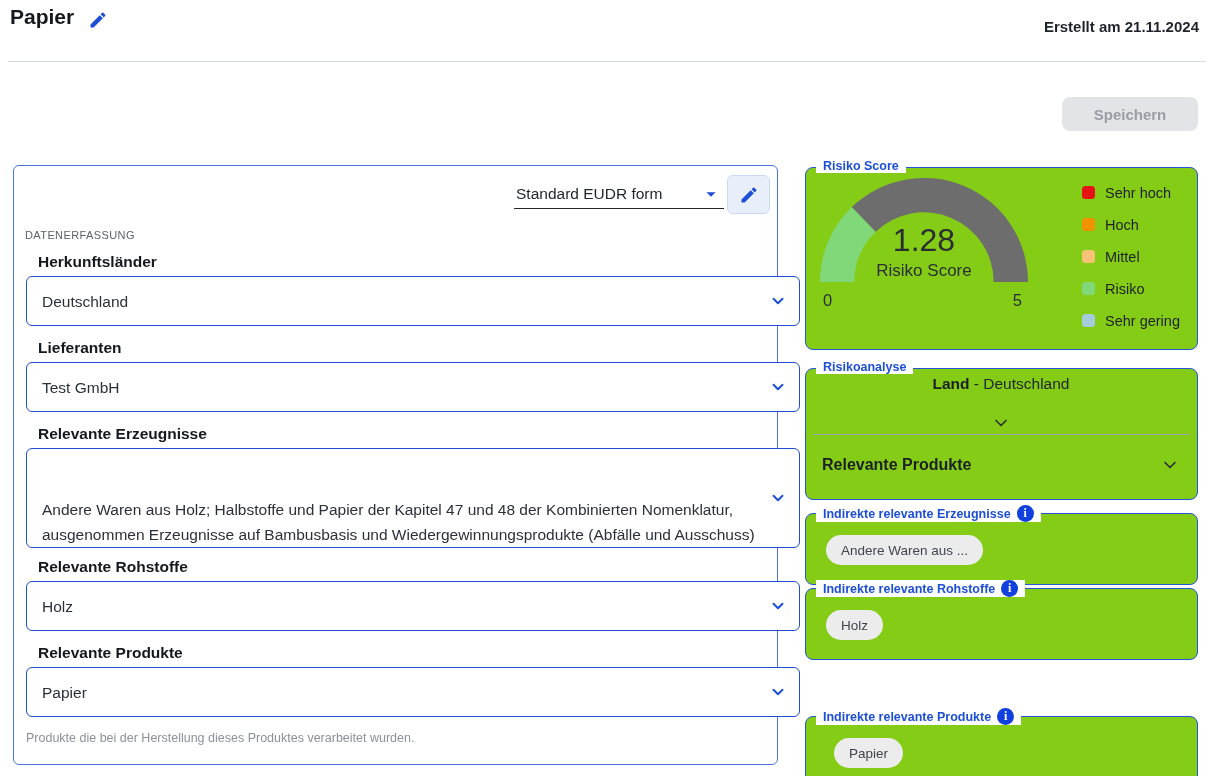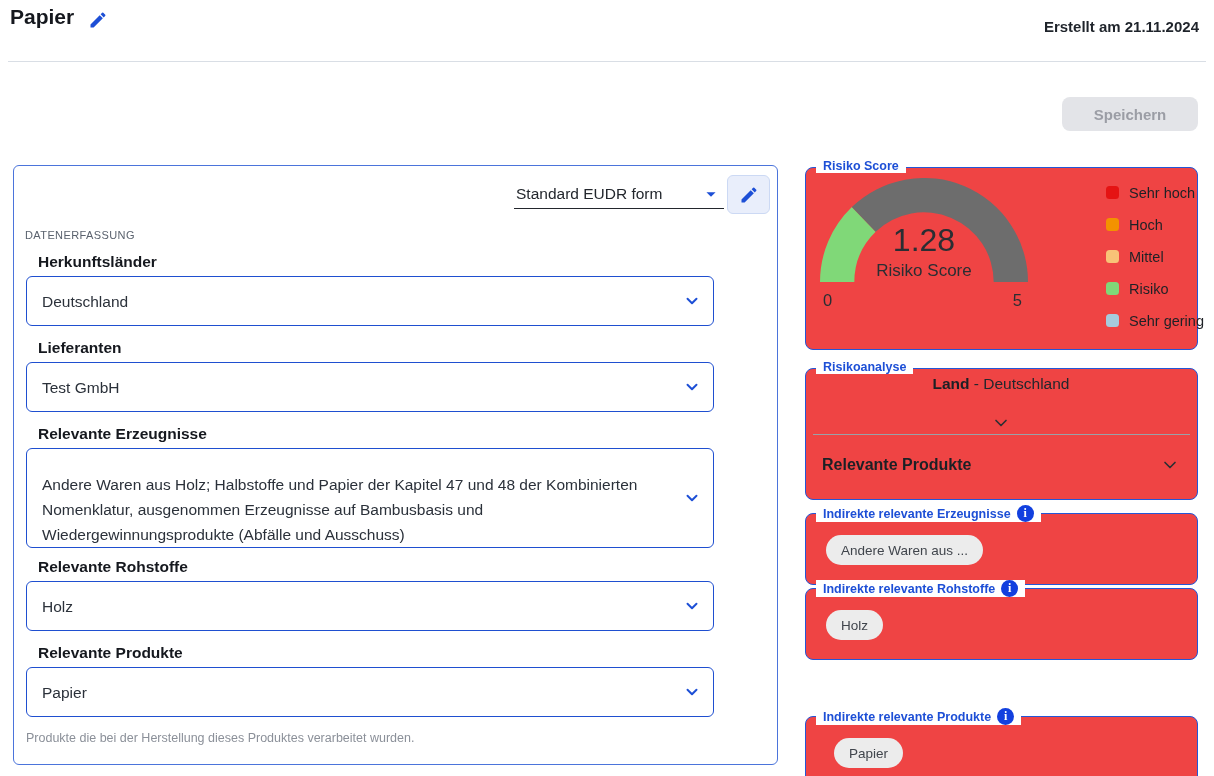--- a/index.html
+++ b/index.html
@@ -13,41 +13,41 @@
   .created { position:absolute; right:15px; top:18px; font-size:15px; font-weight:700; color:#1f242b; }
   .header-divider { position:absolute; left:8px; right:8px; top:61px; height:1px; background:#d9dee5; }
   .save-btn { position:absolute; right:16px; top:97px; width:136px; height:34px; background:#e3e4e8; color:#9b9da5; border:none; border-radius:8px; font-size:15px; font-weight:600; font-family:inherit; }
 
   
   .form-panel { position:absolute; left:13px; top:165px; width:765px; height:600px; border:1px solid #4b74db; border-radius:6px; background:#fff; }
   .tpl-select { position:absolute; left:500px; top:13px; width:210px; height:30px; border-bottom:1.5px solid #23272d; display:flex; align-items:center; justify-content:space-between; padding:0 2px; font-size:15.5px; color:#23272d; cursor:pointer; }
   .edit-btn { position:absolute; left:713px; top:9px; width:43px; height:39px; background:#e9eefb; border:1px solid #ccd9f4; border-radius:6px; display:flex; align-items:center; justify-content:center; cursor:pointer; }
   .section-label { position:absolute; left:11px; top:63px; font-size:11px; letter-spacing:.4px; color:#5a626e; }
   .lbl { position:absolute; left:24px; font-size:15.5px; font-weight:700; color:#15181e; }
-  .field-box { position:absolute; left:12px; width:688px; height:50px; border:1.5px solid #1f4fd0; border-radius:6px; display:flex; align-items:center; cursor:pointer; background:#fff; }
+  .field-box { position:absolute; left:12px; width:774px; height:50px; border:1.5px solid #1f4fd0; border-radius:6px; display:flex; align-items:center; cursor:pointer; background:#fff; }
   .field-box .val { padding:0 44px 0 15px; font-size:15.5px; color:#2b313a; line-height:25px; }
   .field-box.tall { height:100px; align-items:flex-end; }
   .field-box.tall .val { padding-top:11px; }
   .field-chevron { position:absolute; right:12px; top:50%; transform:translateY(-50%); display:flex; }
   .helper { position:absolute; left:12px; top:565px; font-size:12.5px; color:#8b9099; }
 
   
-  .fs { position:absolute; left:805px; width:393px; border:1px solid #2456d6; border-radius:8px; background:#ef4444; }
+  .fs { position:absolute; left:805px; width:393px; border:1px solid #2456d6; border-radius:8px; background:#84cc16; }
   .fs-legend { position:absolute; top:-9px; left:10px; background:#fff; padding:0 7px; display:inline-flex; align-items:center; gap:6px; font-size:12.5px; font-weight:700; color:#1d4fd6; white-space:nowrap; }
   .info-icon { width:17px; height:17px; border-radius:50%; background:#1240df; color:#fff; font-family:"Liberation Serif", serif; font-weight:700; font-size:12px; display:flex; align-items:center; justify-content:center; cursor:pointer; }
 
   
   #fs-score { top:167px; height:183px; }
   .gauge-svg { position:absolute; left:14px; top:10px; }
   .gauge-text { position:absolute; left:14px; top:55px; width:208px; text-align:center; color:#2a2e33; }
   .gauge-value { font-size:32px; line-height:34px; }
   .gauge-caption { font-size:17px; margin-top:4px; }
   .gauge-ticks { position:absolute; left:14px; top:123px; width:208px; display:flex; justify-content:space-between; padding:0 6px 0 3px; font-size:16.5px; color:#2a2e33; }
   .score-legend { position:absolute; left:276px; top:15px; display:flex; flex-direction:column; gap:13px; }
-  .legend-row { display:flex; align-items:center; gap:10px; height:19px;margin-left:24px; }
+  .legend-row { display:flex; align-items:center; gap:10px; height:19px; }
   .legend-marker { width:13px; height:13px; border-radius:3.5px; flex:0 0 auto; }
   .legend-label { font-size:14.5px; color:#1e2126; white-space:nowrap; }
 
   
   #fs-analysis { top:368px; height:132px; }
   .acc-row { position:absolute; left:0; width:100%; height:58px; display:flex; align-items:center; justify-content:space-between; padding:0 17px 0 16px; cursor:pointer; }
   .acc-row.r1 { top:6px;flex-direction:column; }
   .acc-row.r2 { top:67px; }
   .acc-divider { position:absolute; left:7px; right:7px; top:65px; height:1px; background:#9aa1a8; }
   .acc-main { font-size:15.5px; font-weight:700; color:#1c2025; }

